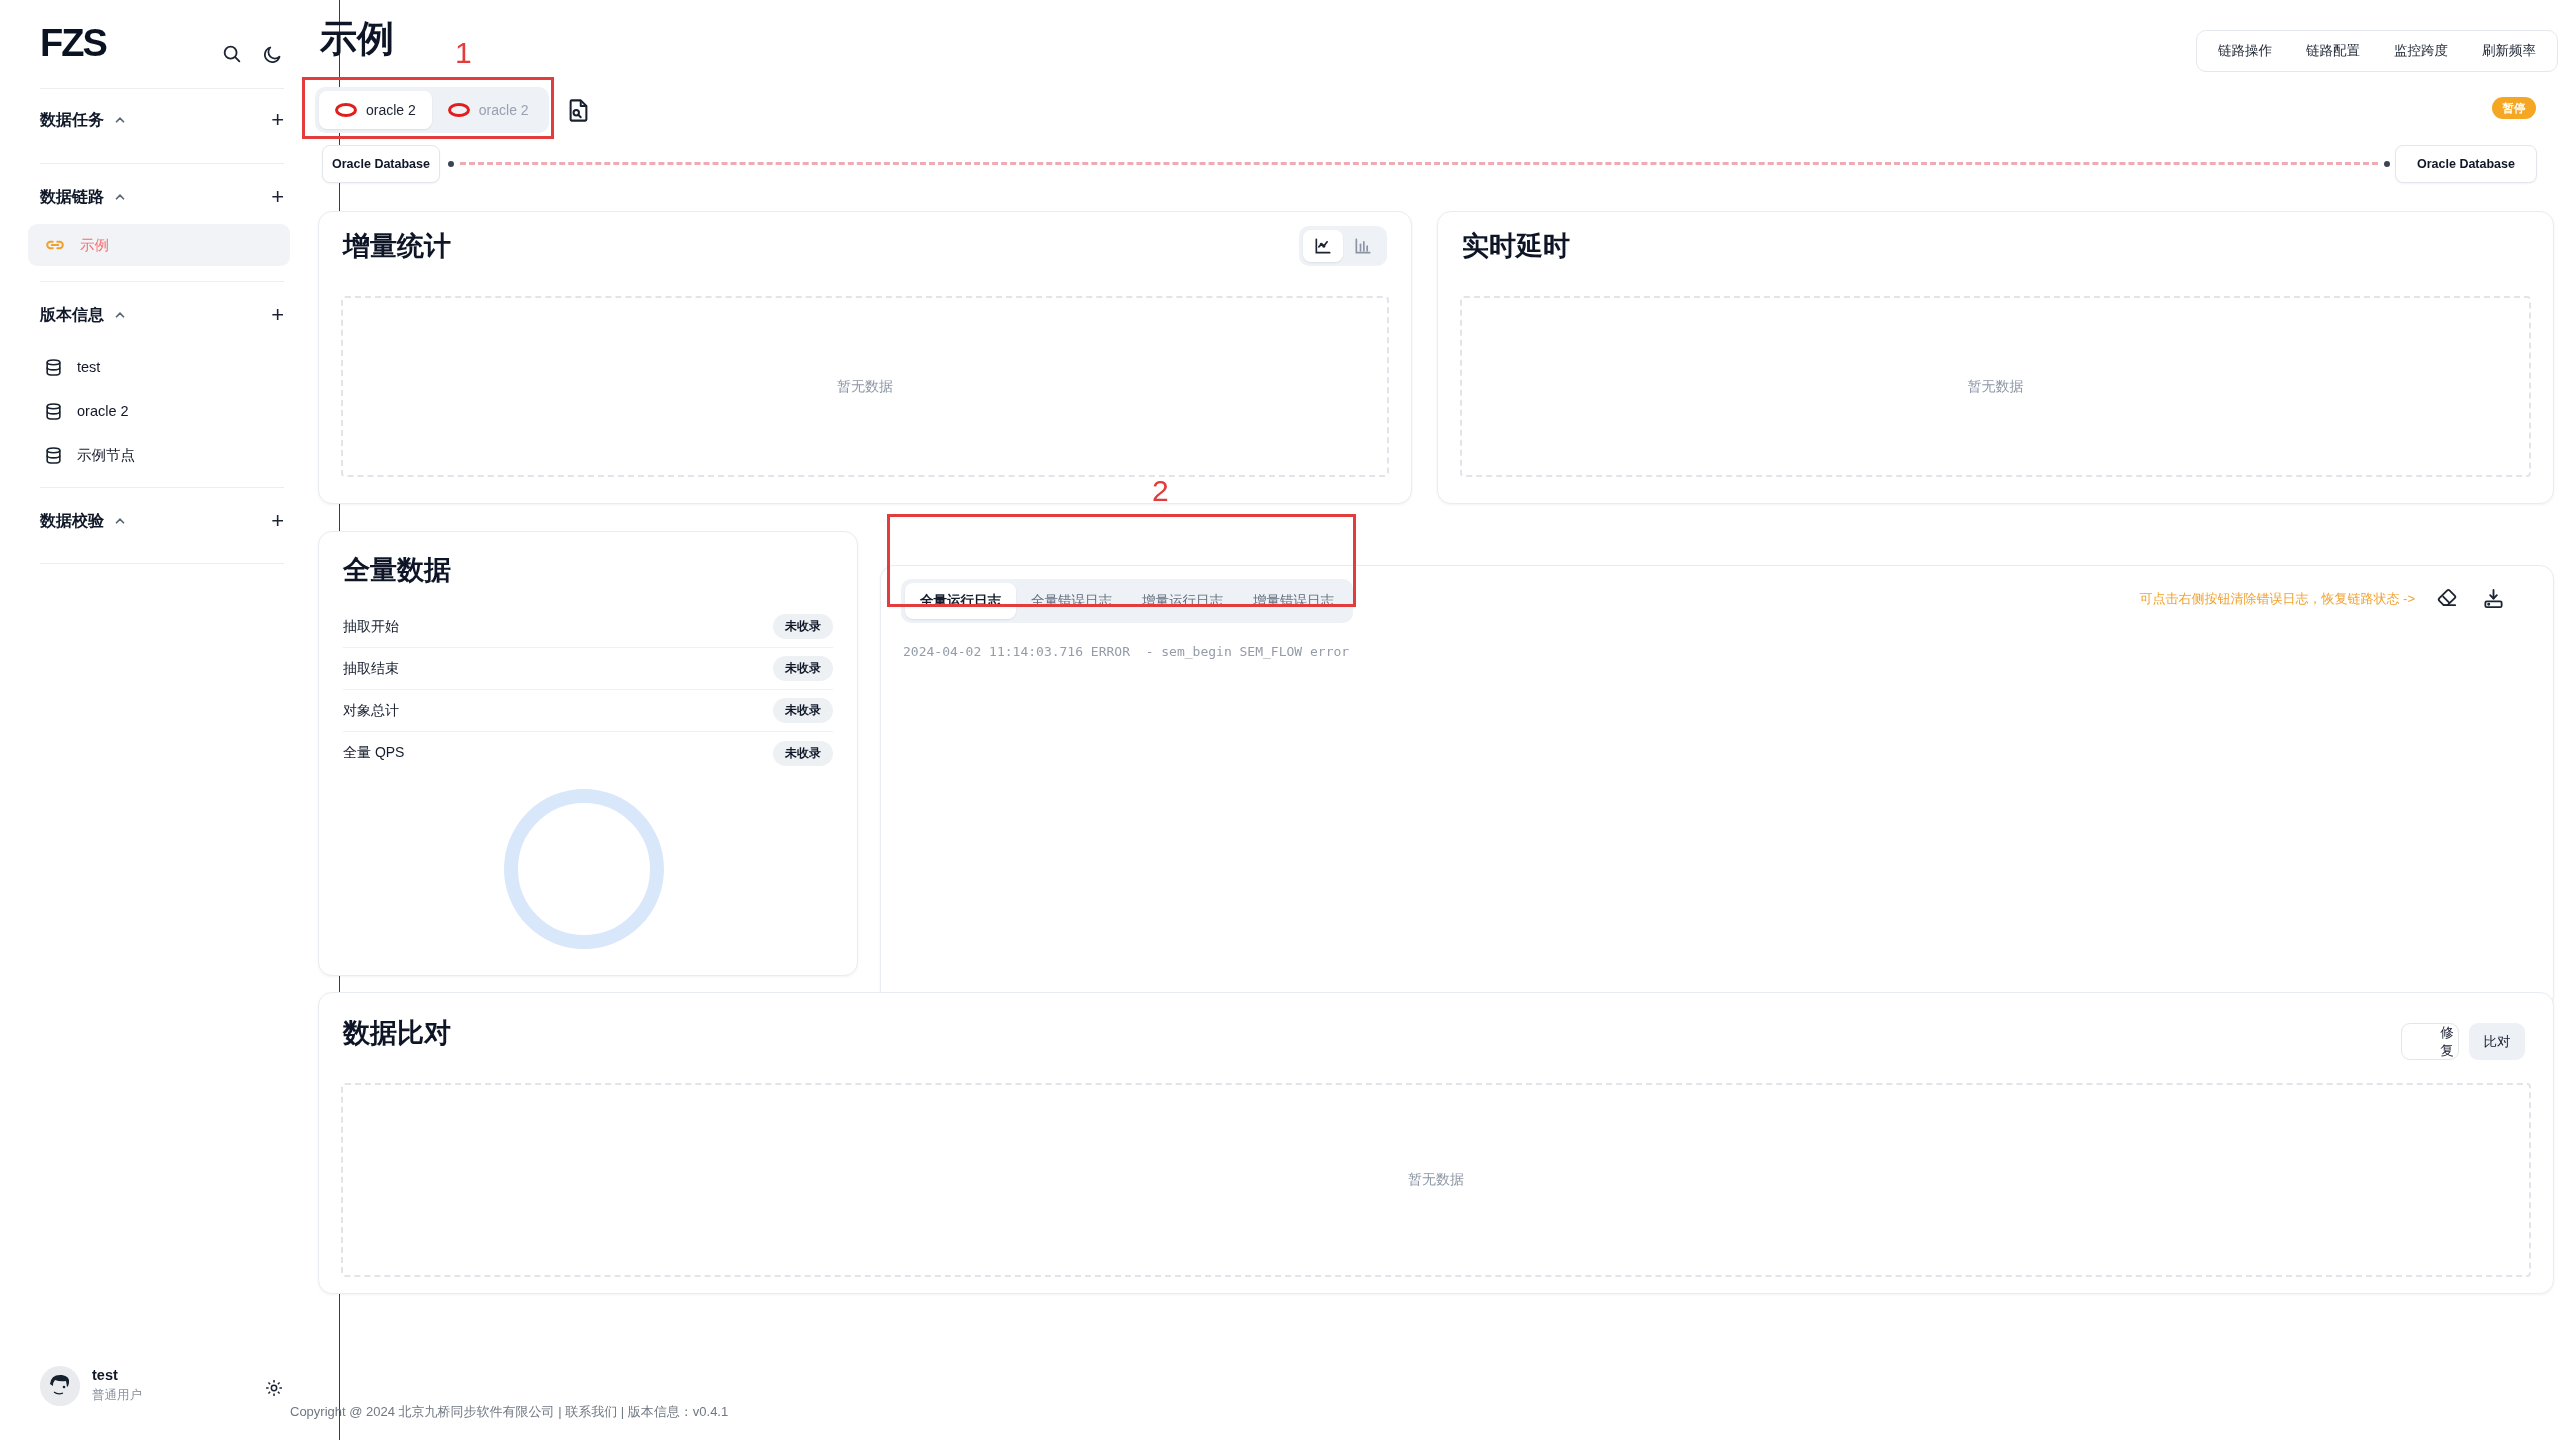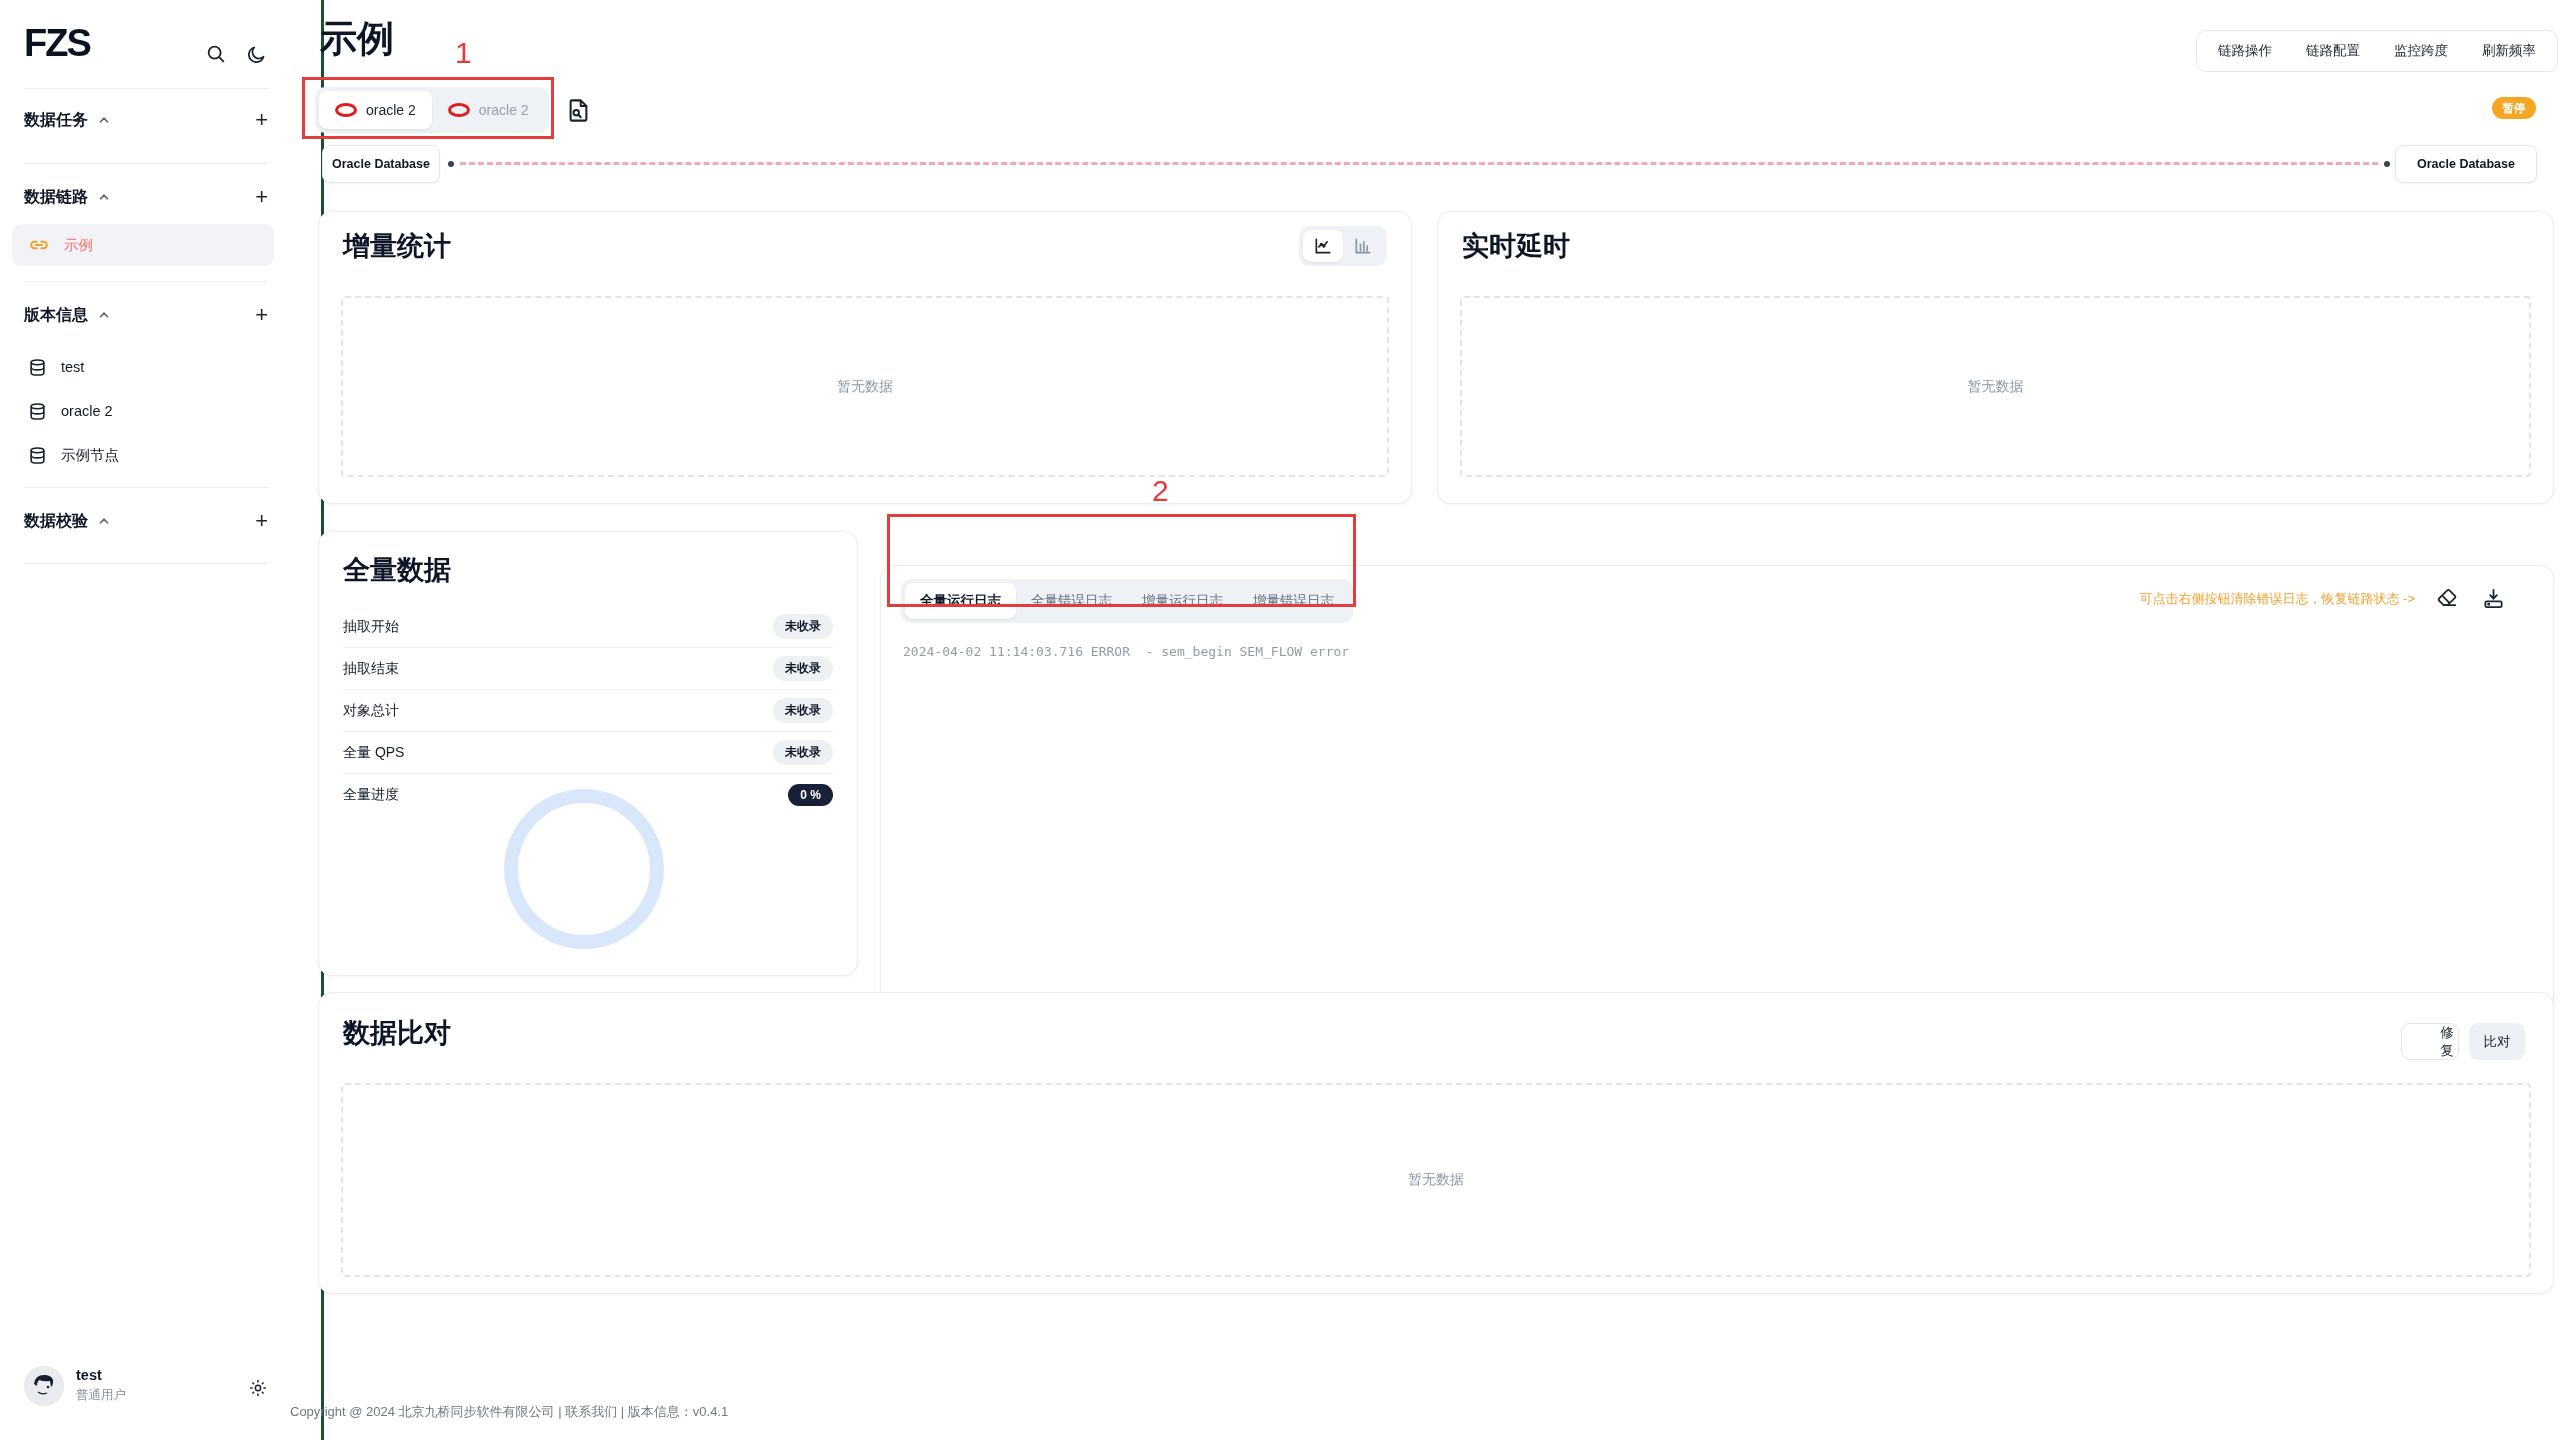--- a/index.html
+++ b/index.html
@@ -1,21 +1,21 @@
 <!DOCTYPE html>
 <html><head>
 <meta charset="utf-8">
 <style>
   * { margin:0; padding:0; box-sizing:border-box; }
   html,body { background:#fff; }
   body { font-family:"Liberation Sans","DejaVu Sans",sans-serif; color:#131c2b; }
   .page { position:relative; width:2560px; height:1440px; background:#fff; overflow:hidden; }
 
   
-  .sidebar { position:absolute; left:0; top:0; width:324px; height:1440px; background:#fff; border-right:3px solid #14532d; }
+  .sidebar { position:absolute; left:16px; top:0; width:324px; height:1440px; background:#fff; border-right:1px solid #14532d; }
   .logo { position:absolute; left:24px; top:22px; font-size:38px; font-weight:900; letter-spacing:-2px; color:#0b1322; font-style:normal; }
   .icon-btn { position:absolute; width:28px; height:28px; display:flex; align-items:center; justify-content:center; color:#1c2433; cursor:pointer; background:none; border:none; }
   .sb-divider { position:absolute; left:24px; width:244px; height:1px; background:#eceef2; }
   .sb-section { position:absolute; left:24px; width:244px; height:30px; display:flex; align-items:center; }
   .sb-section .lbl { font-size:16px; font-weight:700; color:#101828; }
   .sb-section .chev { margin-left:9px; color:#5a6472; display:flex; }
   .sb-section .plus { margin-left:auto; font-size:22px; font-weight:400; color:#1c2433; background:none; border:none; cursor:pointer; line-height:1; }
   .sb-active { position:absolute; left:12px; width:262px; height:42px; background:#f1f3f6; border-radius:9px; display:flex; align-items:center; padding:0 16px; cursor:pointer; }
   .sb-active .lbl { font-size:14.5px; color:#f56c6c; margin-left:14px; }
   .sb-node { position:absolute; left:12px; width:262px; height:38px; display:flex; align-items:center; padding:0 16px; cursor:pointer; border-radius:8px; }
@@ -306,24 +306,20 @@
         <span class="badge">未收录</span>
       </div>
       <div class="stat-row">
         <span class="lbl">对象总计</span>
         <span class="badge">未收录</span>
       </div>
       <div class="stat-row">
         <span class="lbl">全量 QPS</span>
         <span class="badge">未收录</span>
       </div>
-      <div class="stat-row">
-        <span class="lbl">全量进度</span>
-        <span class="badge dark">0 %</span>
-      </div>
     </div>
     <div class="ring"></div>
   </div>
 
   <div class="card" style="left:880px; top:531px; width:1674px; height:445px;margin-top:34px;">
     <div class="seg log-tabs">
       <button class="seg-item active">全量运行日志</button>
       <button class="seg-item">全量错误日志</button>
       <button class="seg-item">增量运行日志</button>
       <button class="seg-item">增量错误日志</button>

